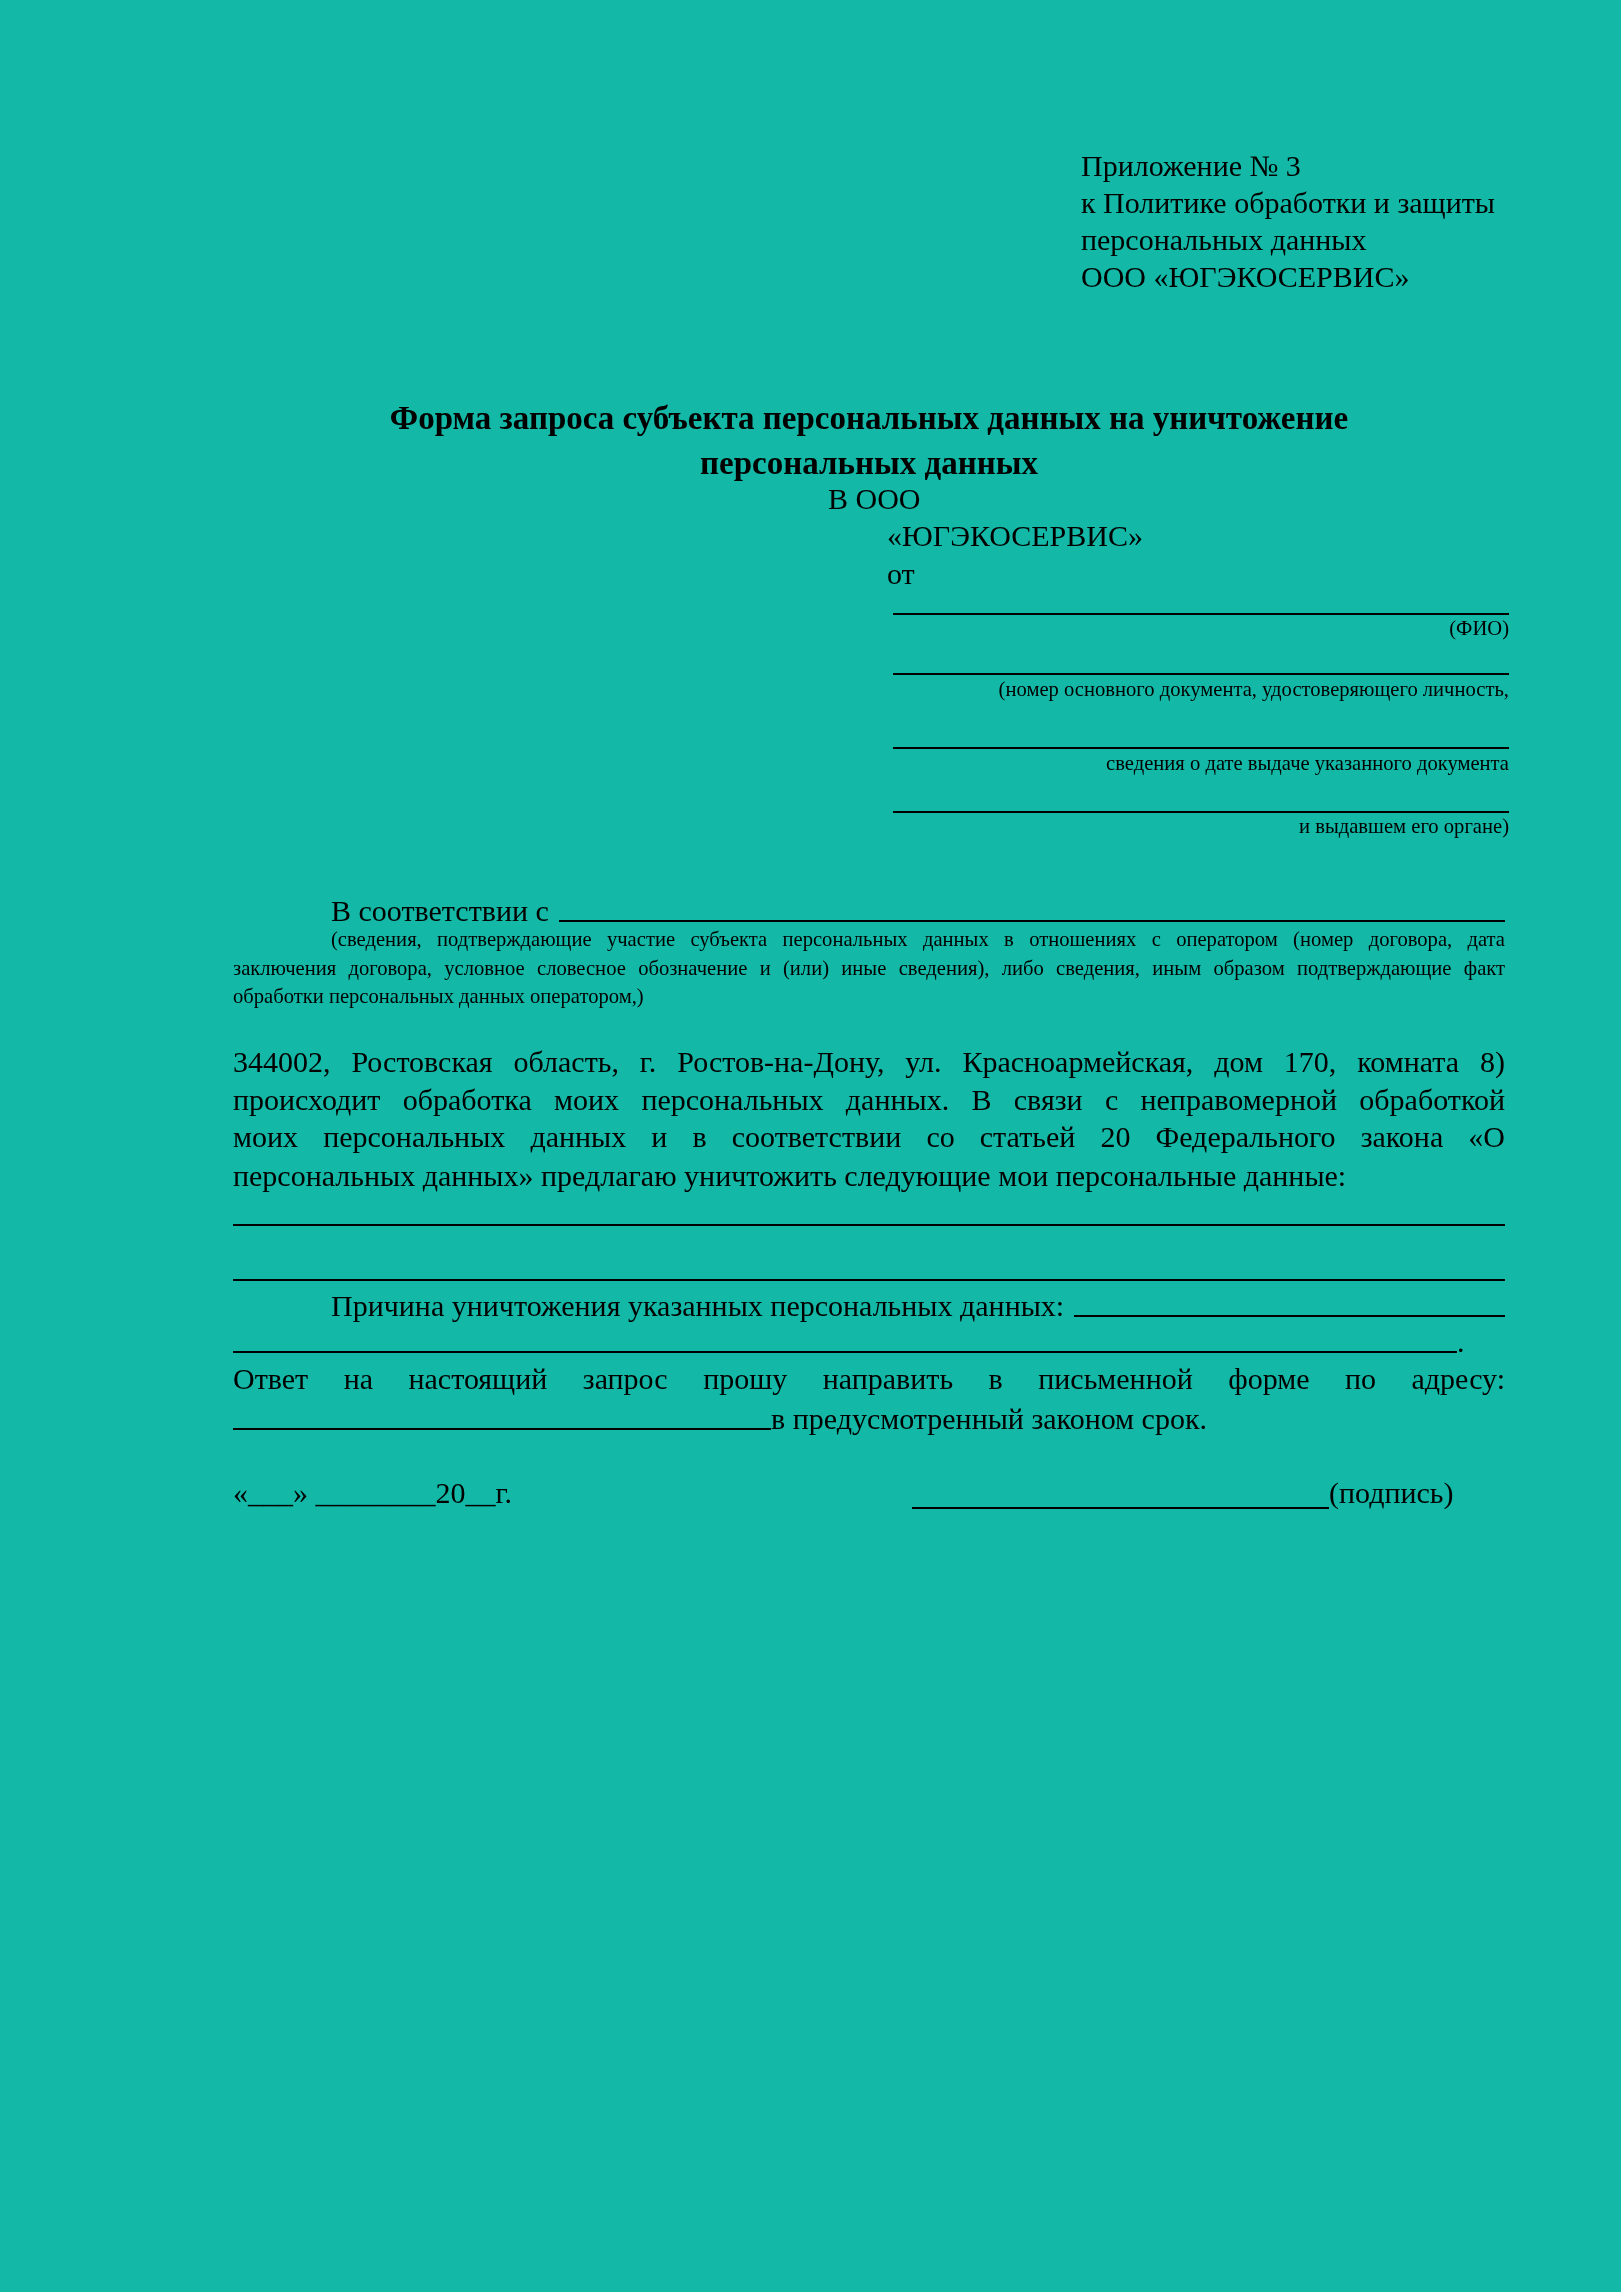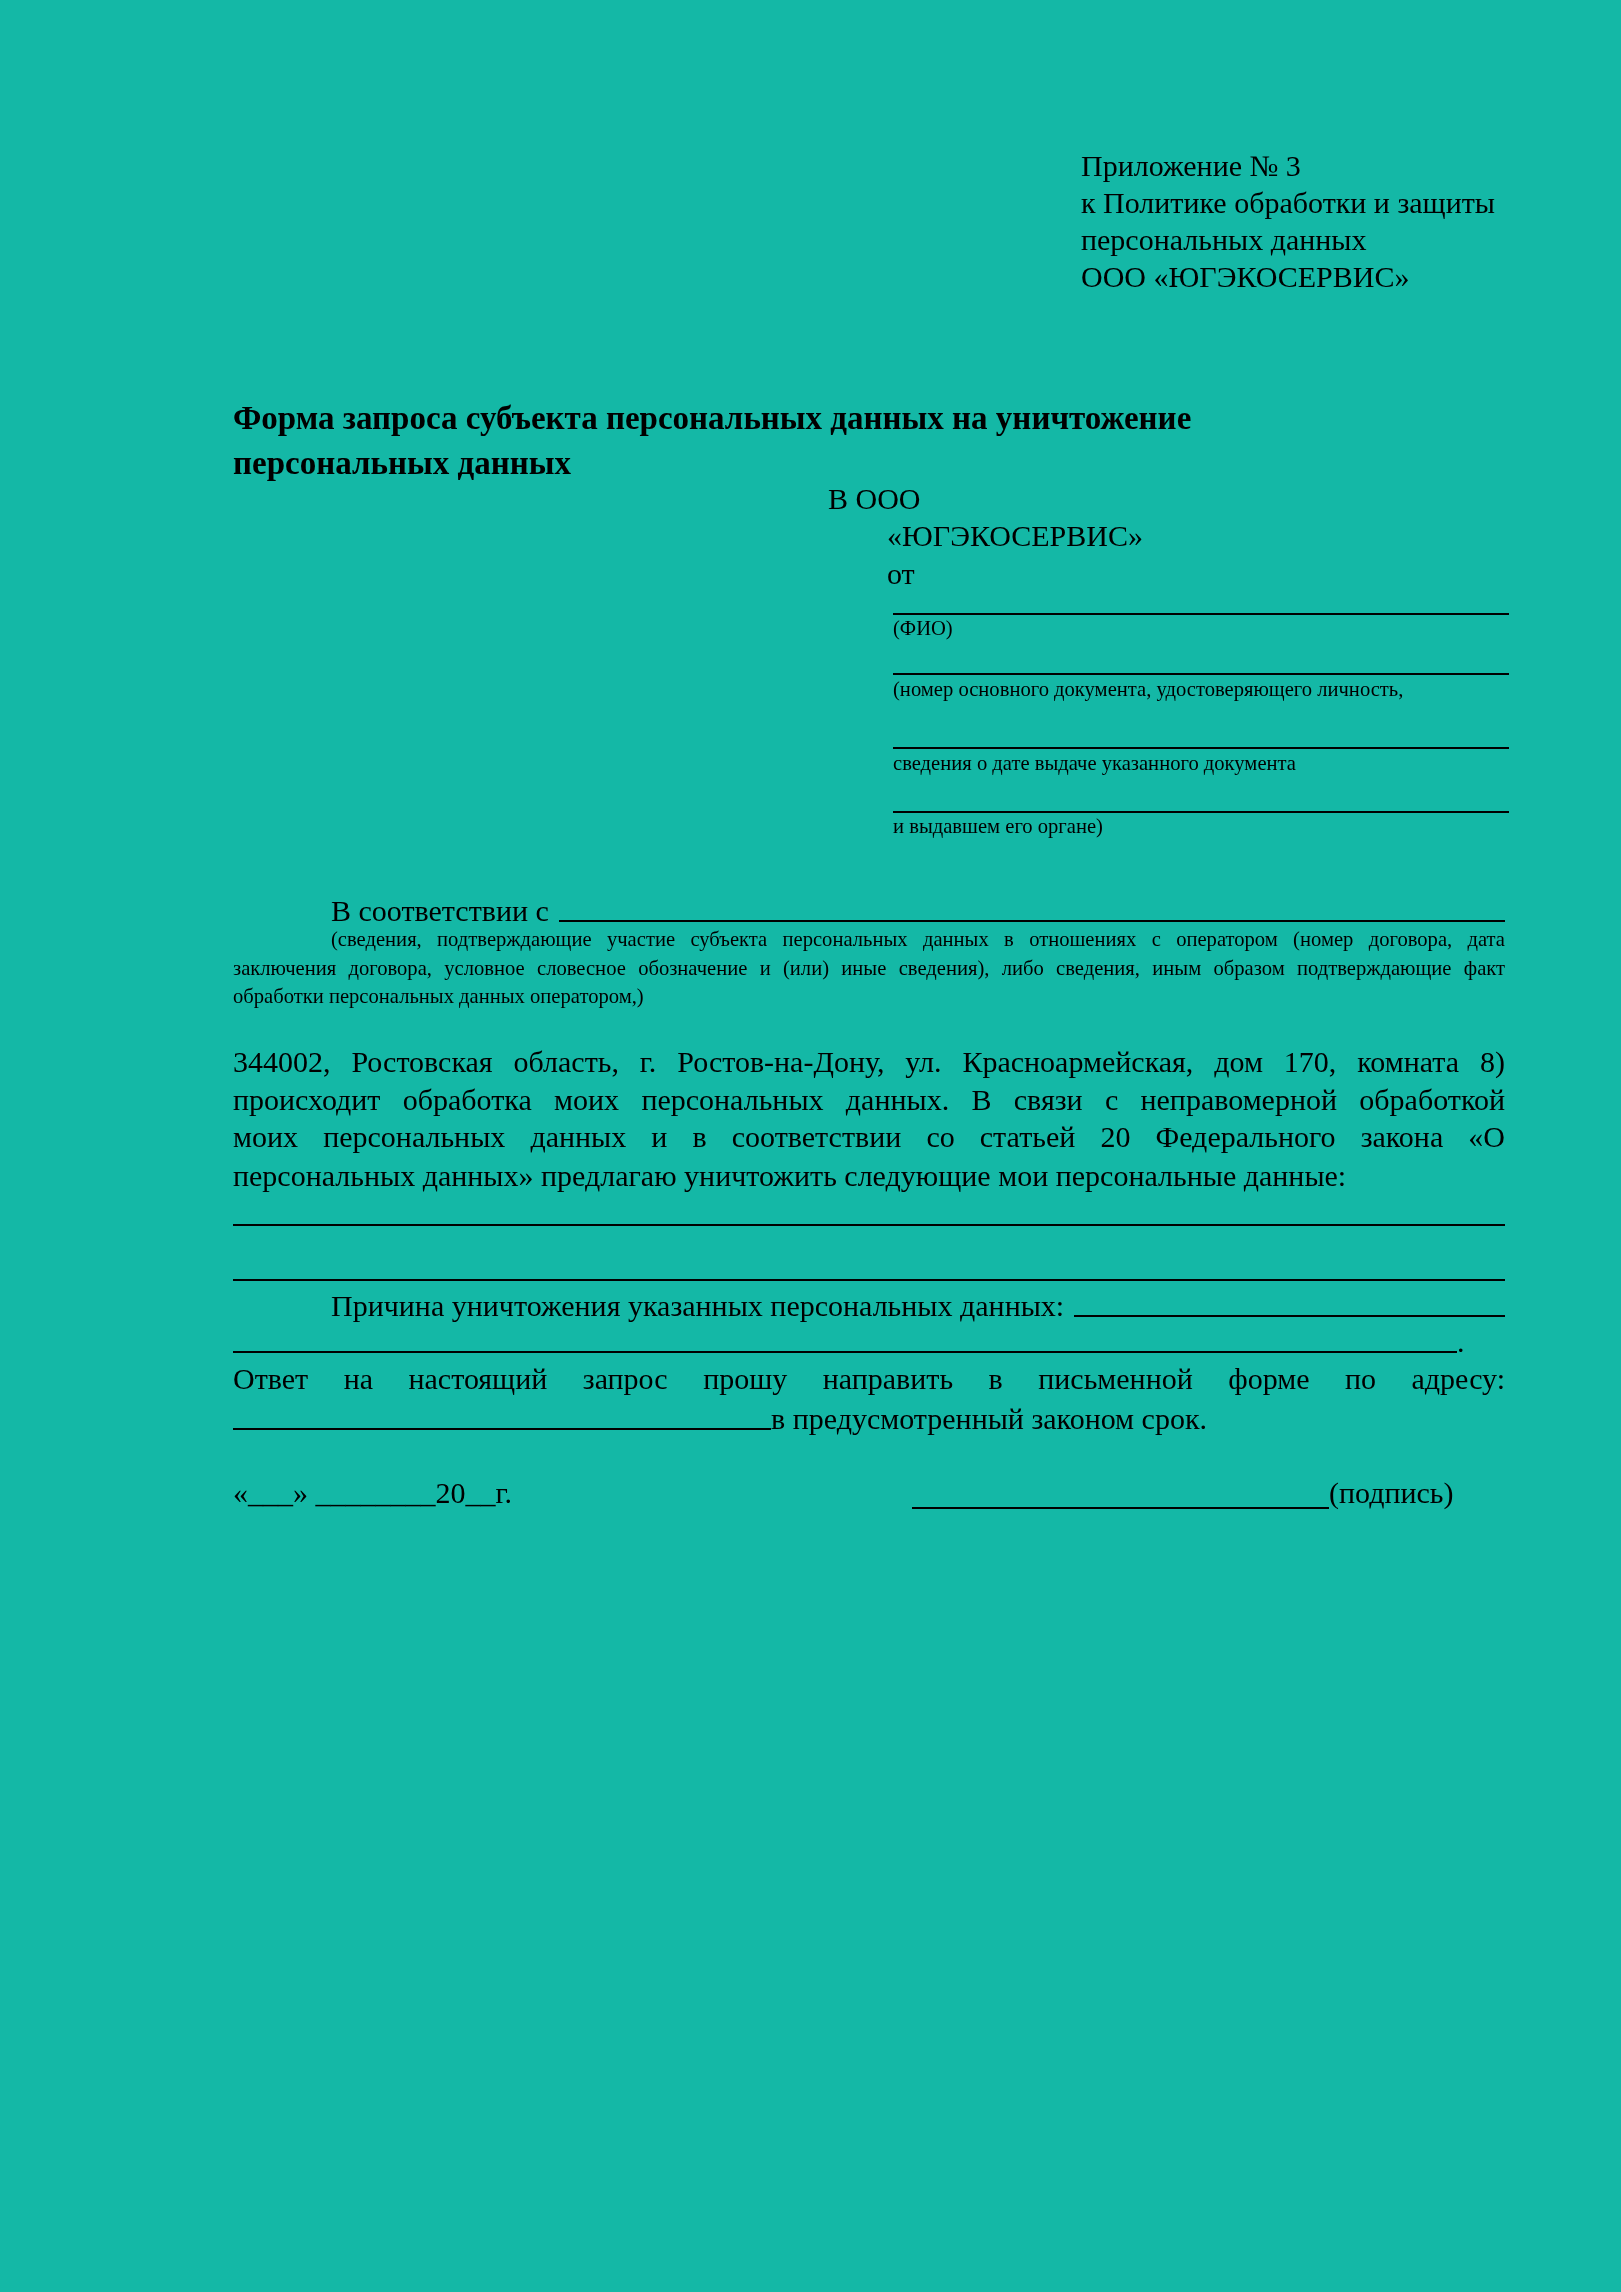--- a/index.html
+++ b/index.html
@@ -8,24 +8,24 @@
     width: 1621px;
     height: 2293px;
     background: #14b8a6;
     color: #000000;
     font-family: "Liberation Serif", "DejaVu Serif", serif;
     overflow: hidden;
   }
   .abs { position: absolute; }
   .t { font-size: 30px; }
   .appendix { left: 1081px; top: 147px; font-size: 30px; line-height: 37px; white-space: nowrap; }
-  .title-line { left: 233px; width: 1272px; font-weight: bold; font-size: 33px; white-space: nowrap; }
+  .title-line { left: 233px; width: 1272px; text-align: center; font-weight: bold; font-size: 33px; white-space: nowrap; }
   .addr-line { white-space: nowrap; }
   .field-line { left: 893px; width: 616px; border-top: 2.5px solid #000; height: 0; }
-  .field-caption { left: 893px; width: 616px; text-align: left; font-size: 20.6px; white-space: nowrap; }
+  .field-caption { left: 893px; width: 616px; text-align: right; font-size: 20.6px; white-space: nowrap; }
   .note-line { left: 233px; width: 1272px; font-size: 20.6px; line-height: 28px; text-align: justify; text-align-last: justify; white-space: nowrap0; }
   .note-line.last { text-align-last: left; }
   .note-line.indent { text-indent: 98px; }
   .body-line { left: 233px; width: 1272px; font-size: 30px; text-align: justify; text-align-last: justify; }
   .body-line.last { text-align-last: left; }
   .rule { left: 233px; width: 1272px; border-top: 2.5px solid #000; height: 0; }
   .fillrow { left: 233px; width: 1272px; height: 39px; display: flex; align-items: flex-end; font-size: 30px; }
   .fillrow .indent-sp { flex: 0 0 98px; }
   .fillrow .lead { white-space: nowrap; }
   .fill { flex: 1 1 auto; border-bottom: 2.5px solid #000; margin-bottom: 5.9px; height: 0; align-self: flex-end; }

